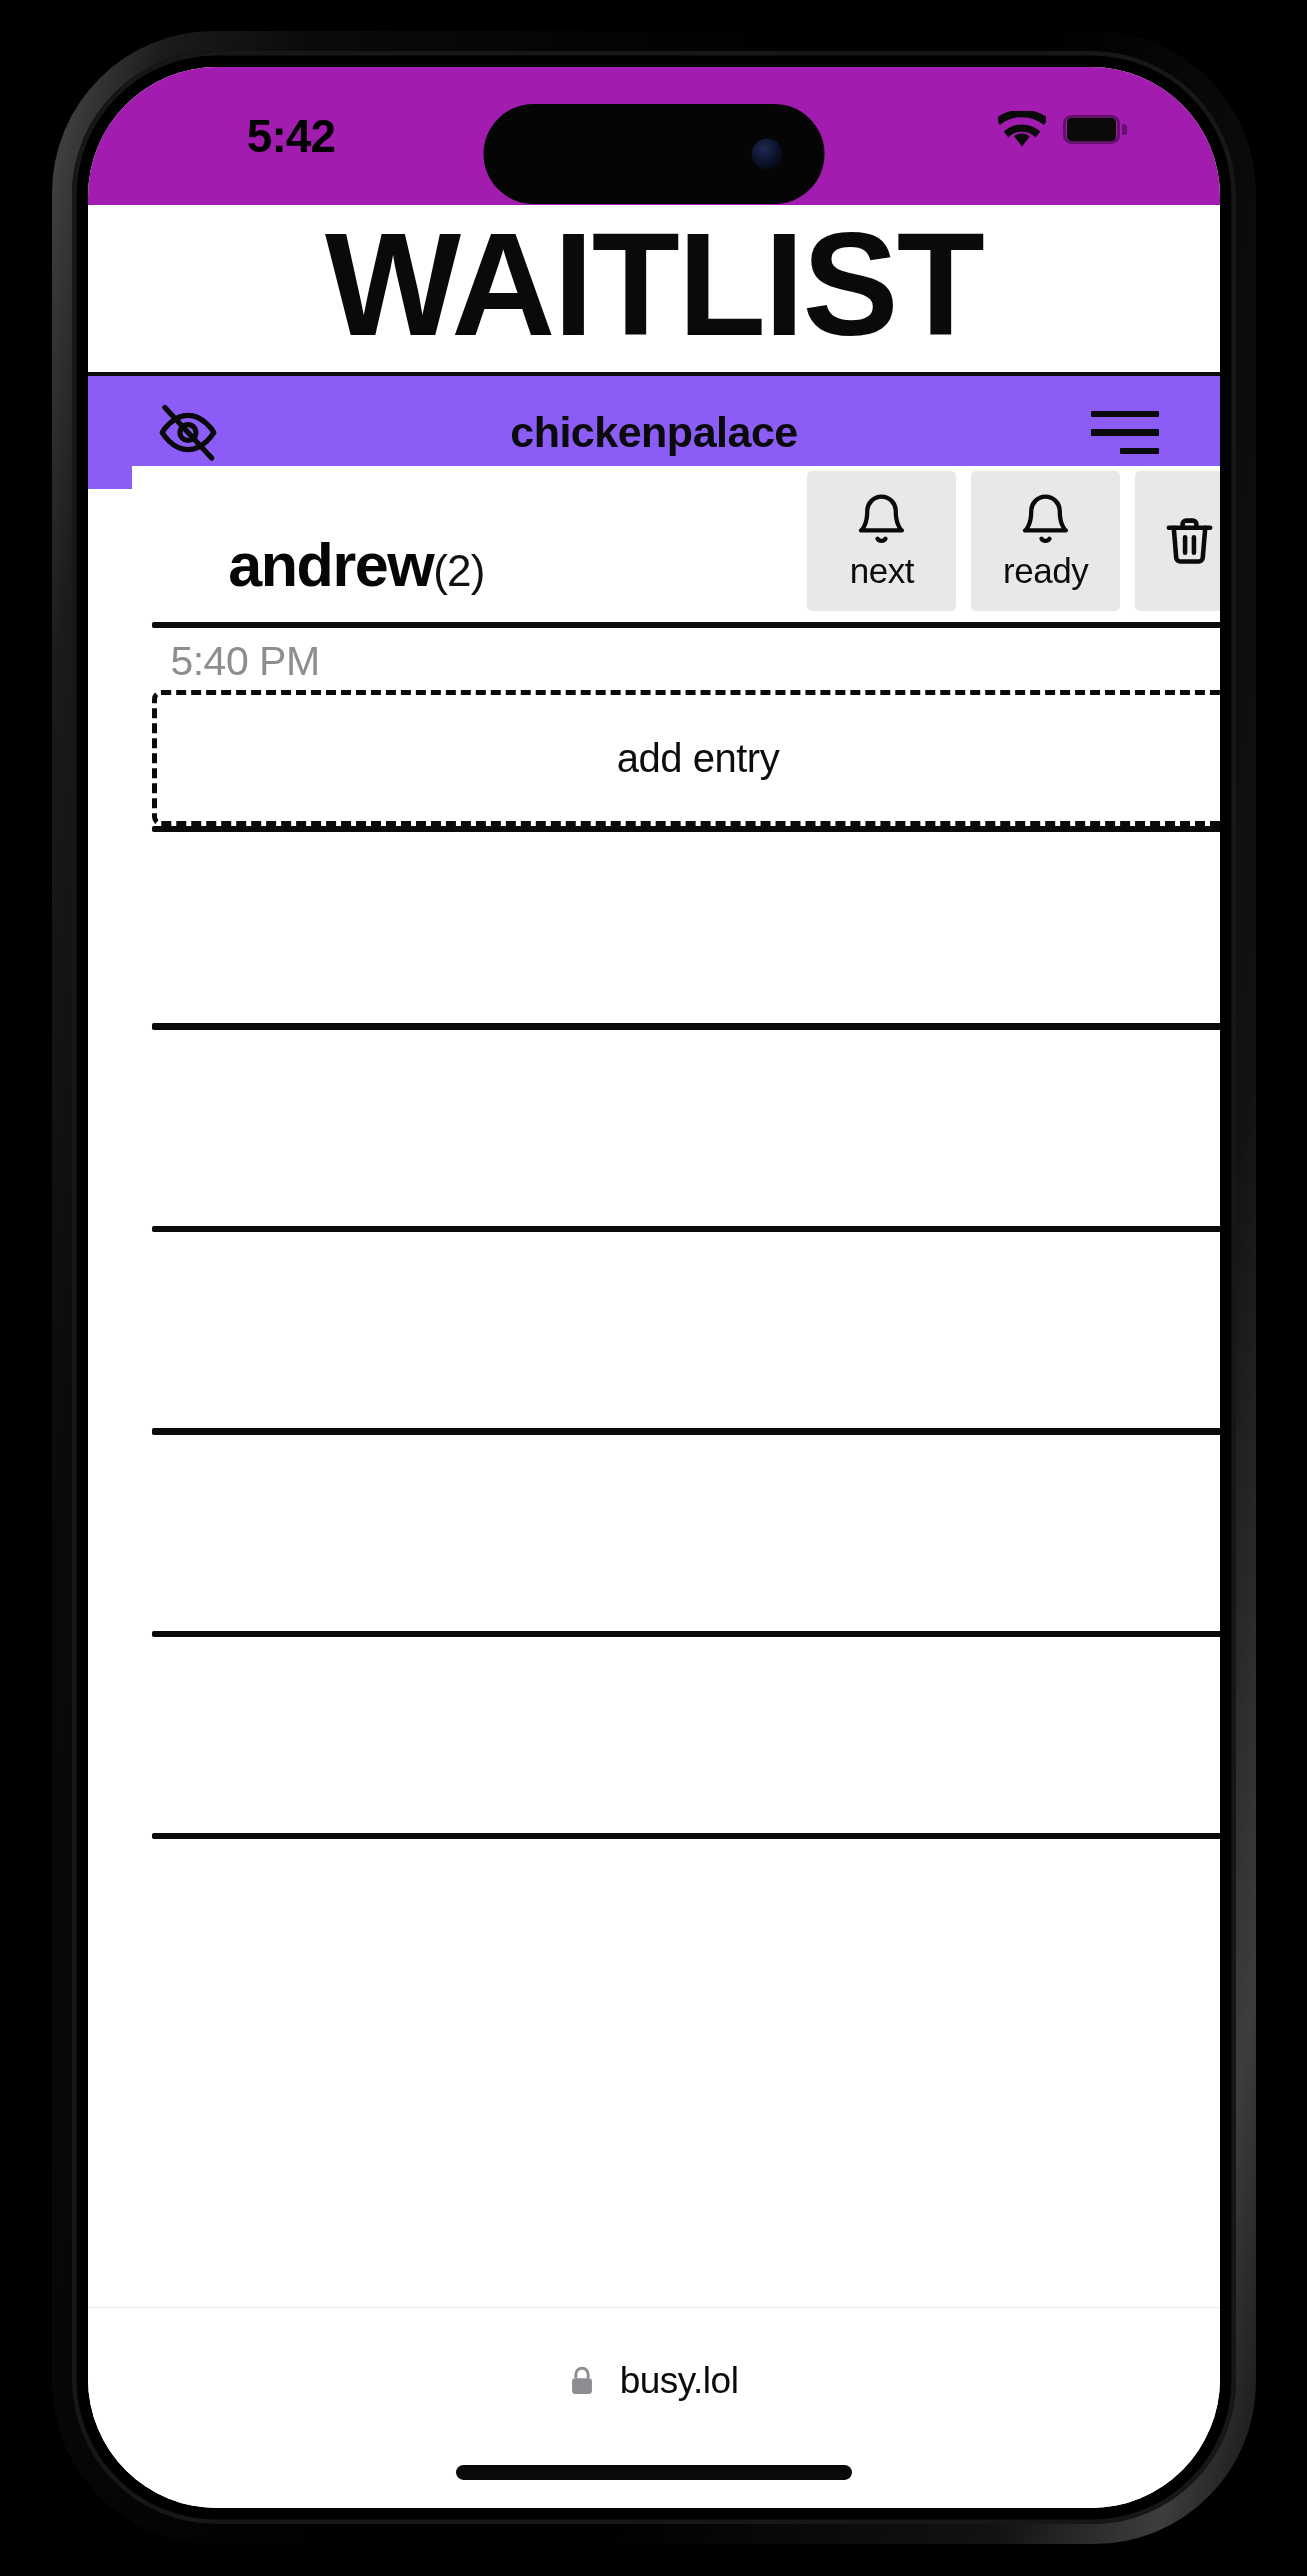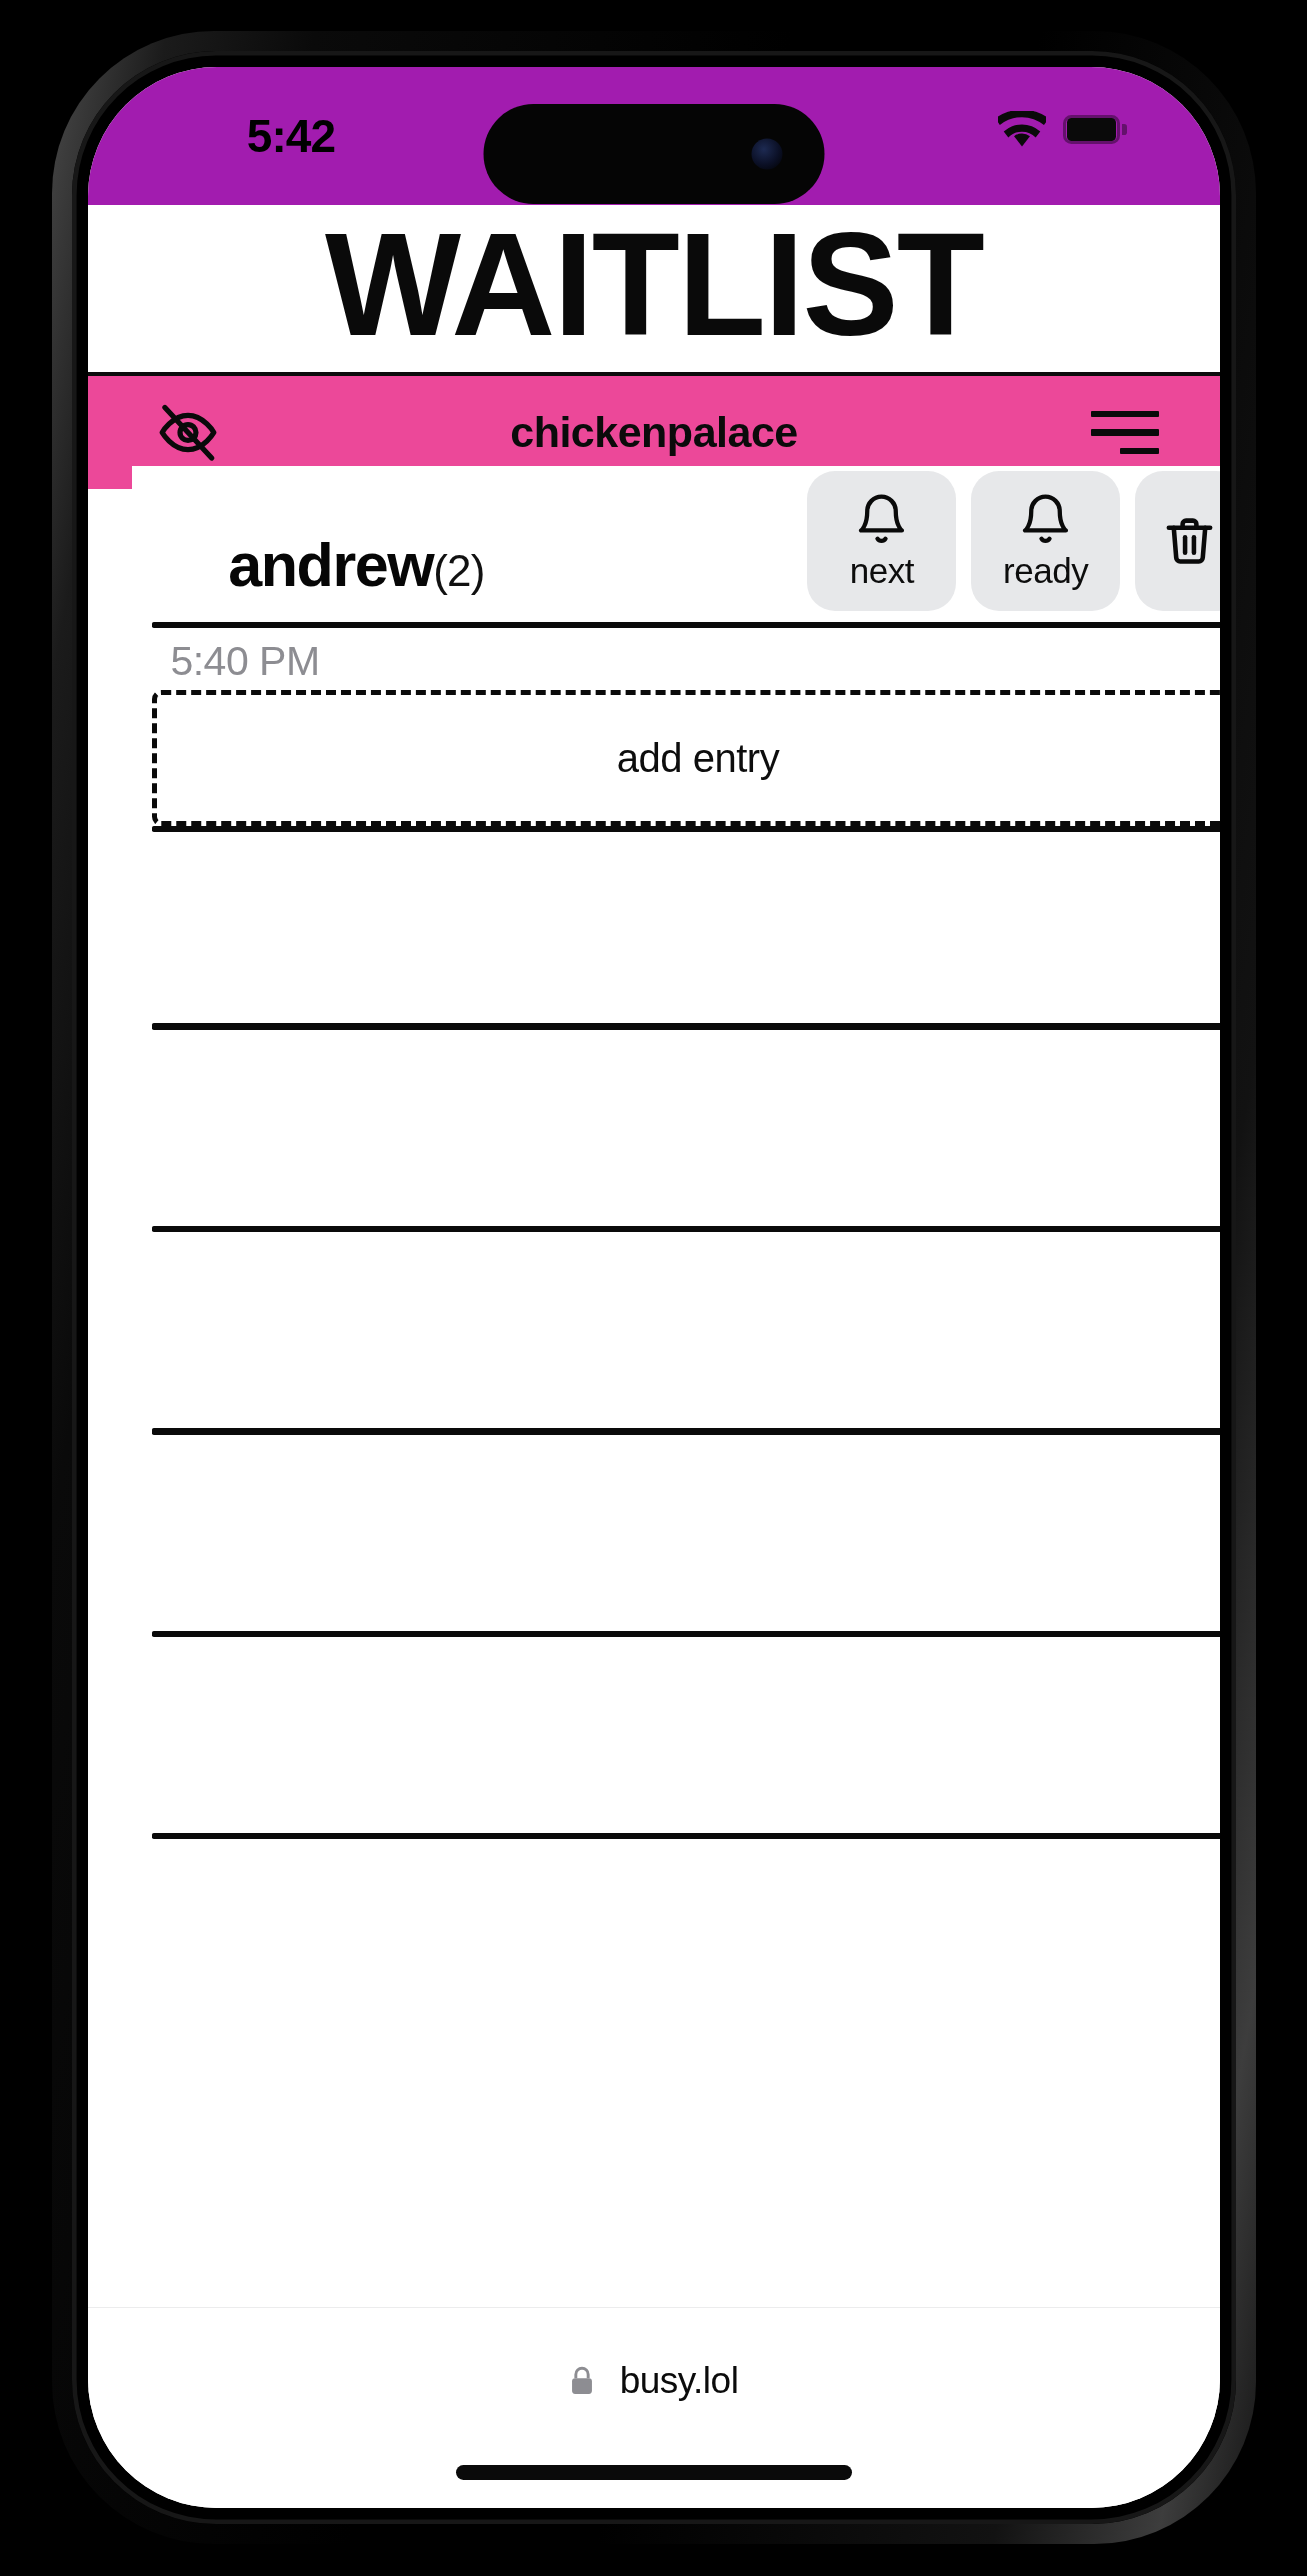--- a/index.html
+++ b/index.html
@@ -95,21 +95,21 @@
     font-family:"Liberation Sans", sans-serif;
     font-size:147px; font-weight:700;
     letter-spacing:-1.8px;
     color:#0a0a0a;
     transform:scaleX(0.98);
   }
 
   
   #site-toolbar {
     position:absolute; left:0; top:305px; width:1132px; height:117px;
-    background:#ec4899;
+    background:#8b5cf6;
     border-top:4.6px solid #0c0c0c;
     display:flex; align-items:center;
   }
   #hide-toggle {
     position:absolute; left:61px; top:50%; transform:translateY(-50%);
     width:77px; height:77px;
     display:flex; align-items:center; justify-content:center;
     background:transparent; border:none; cursor:pointer;
   }
   #site-name {
@@ -149,21 +149,21 @@
   #queue-name {
     font-size:61px; font-weight:700; color:#060606;
     letter-spacing:-1.4px;
   }
   #queue-count {
     font-size:44px; font-weight:400; color:#111;
     letter-spacing:-0.9px;
   }
   #header-actions { display:flex; align-items:flex-start; gap:14.7px; padding-bottom:5.5px; }
   .action-btn {
-    background:#e7e8ea; border:none; border-radius:28px;
+    background:#e7e8ea; border:none; border-radius:5px;
     width:149px; height:140px;
     display:flex; flex-direction:column;
     align-items:center; justify-content:center;
     gap:3.7px; cursor:pointer;
   }
   .action-btn.icon-only { width:109px; }
   .action-label { font-size:35px; color:#0d0d0d; font-weight:400; letter-spacing:-0.5px; }
 
   .rule-thick {
     height:6.4px; background:#0a0a0a; border-radius:1.8px;

